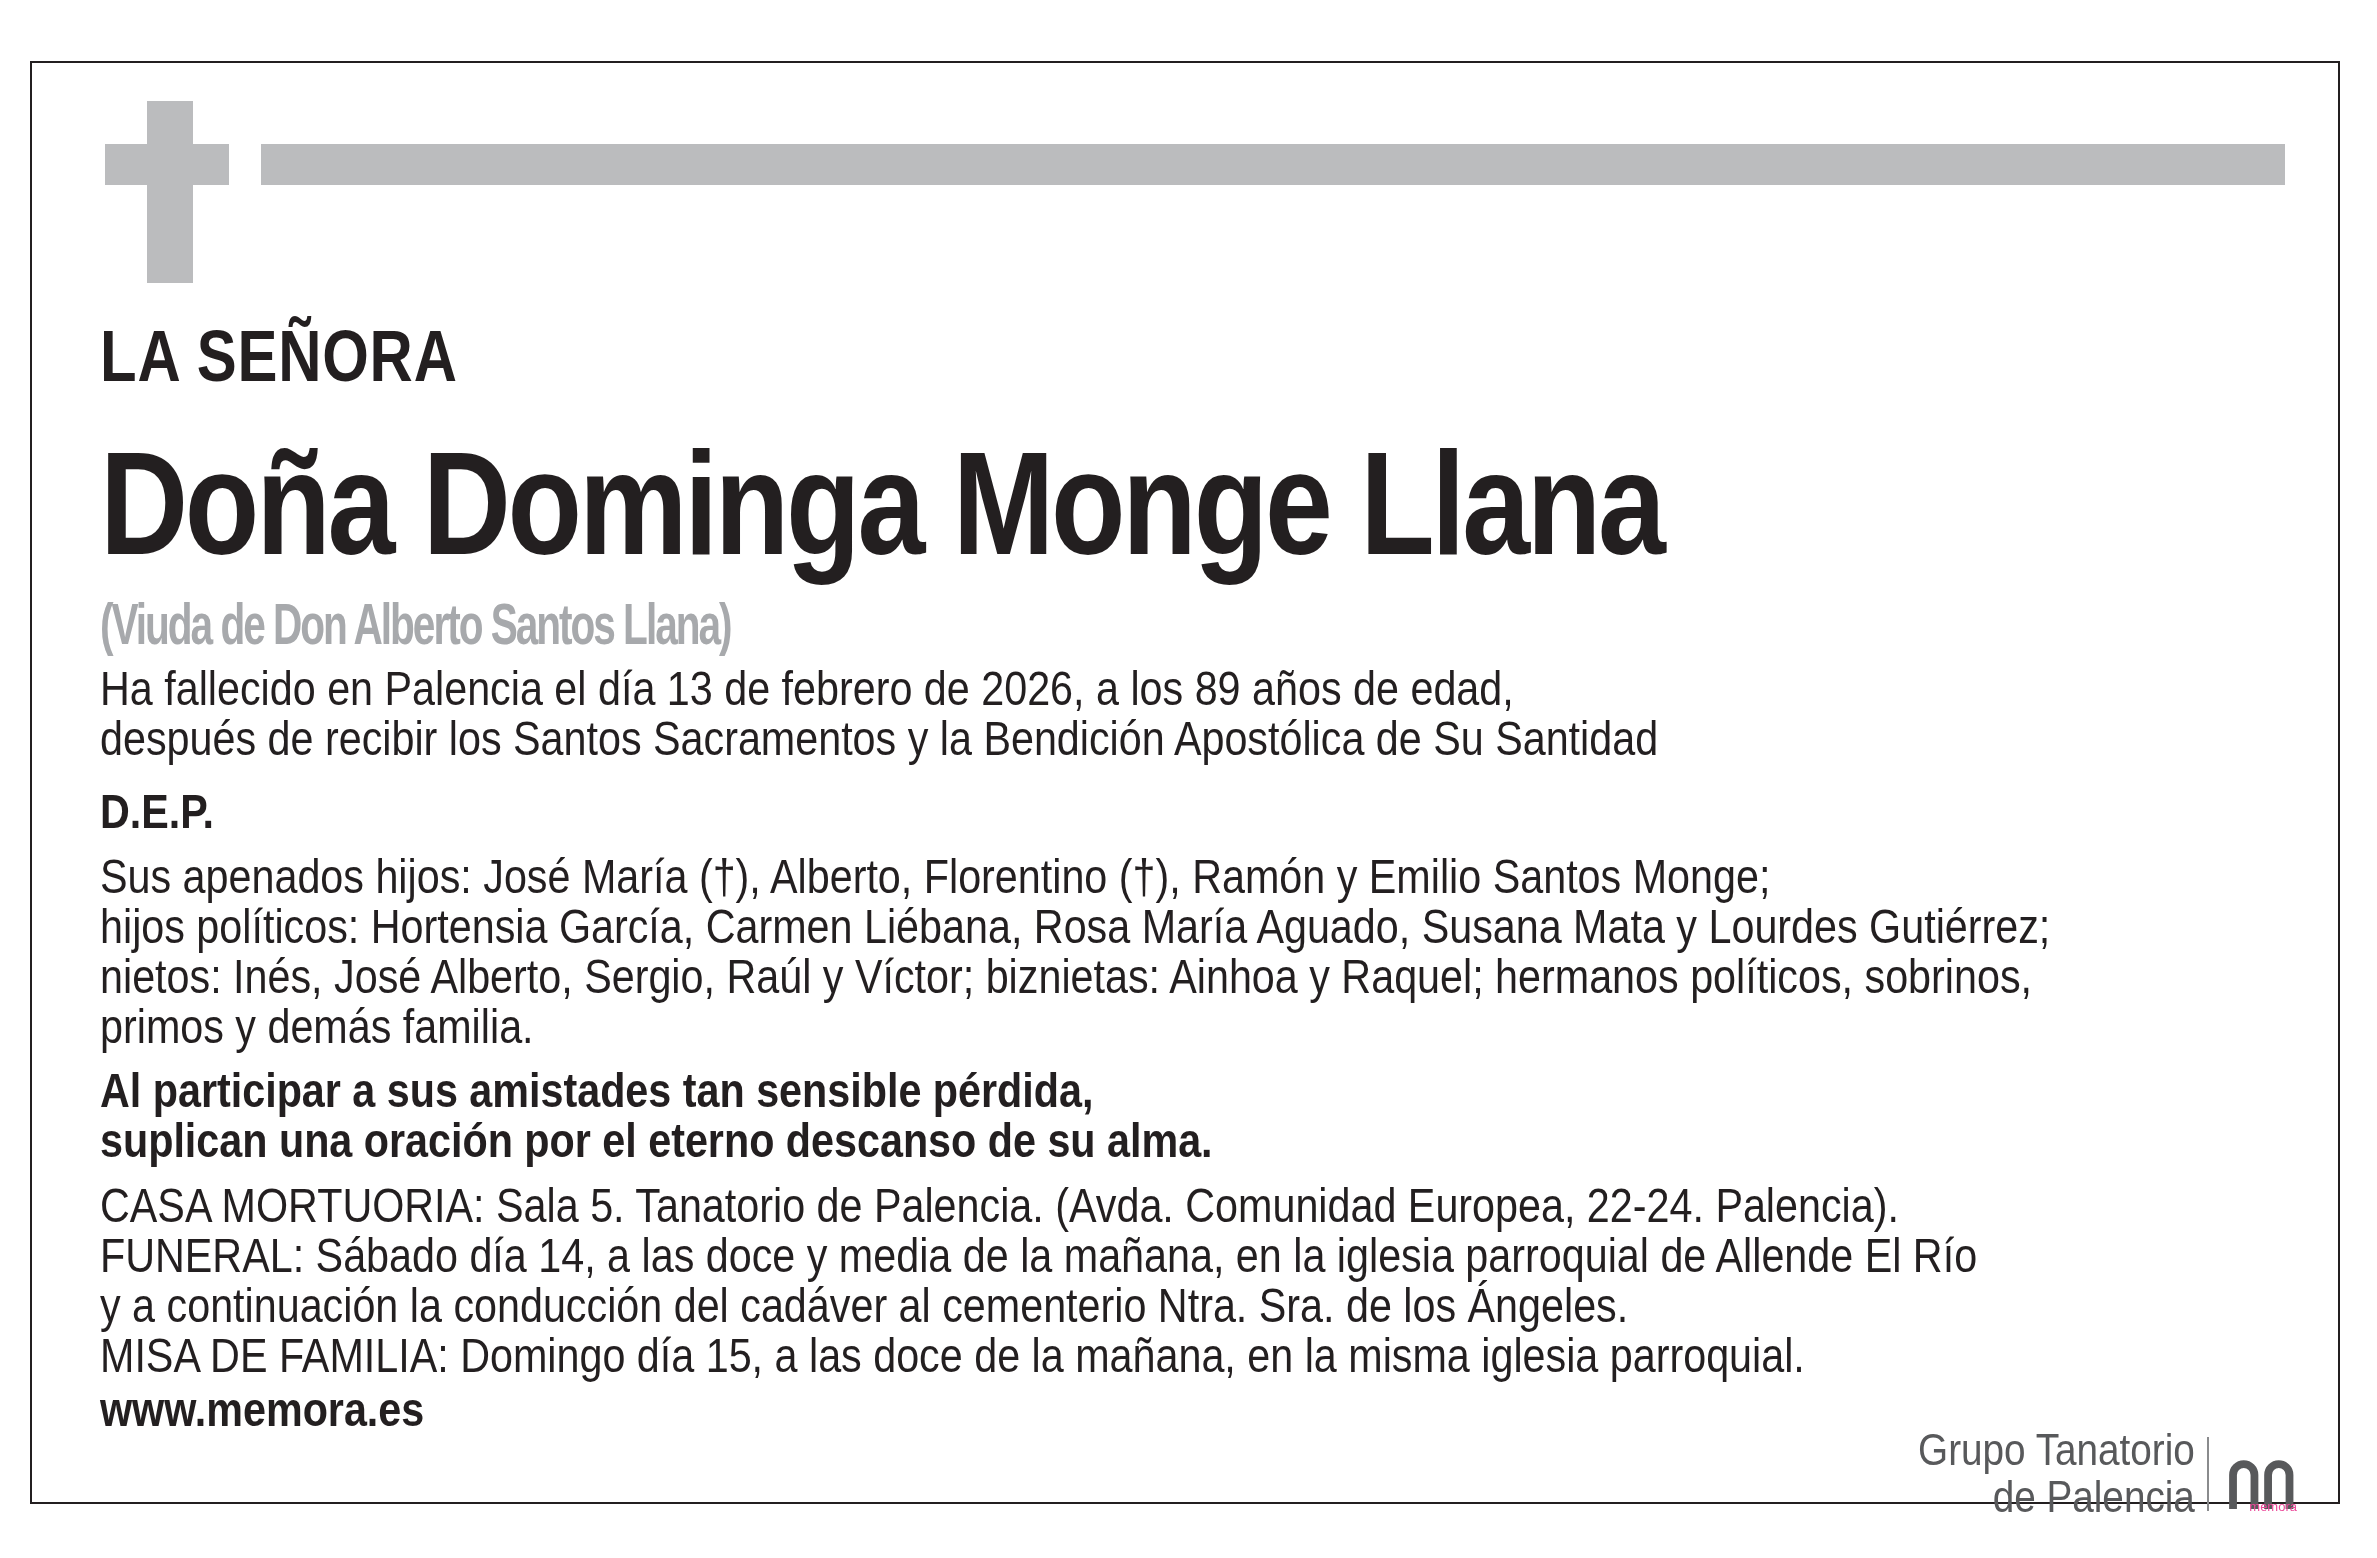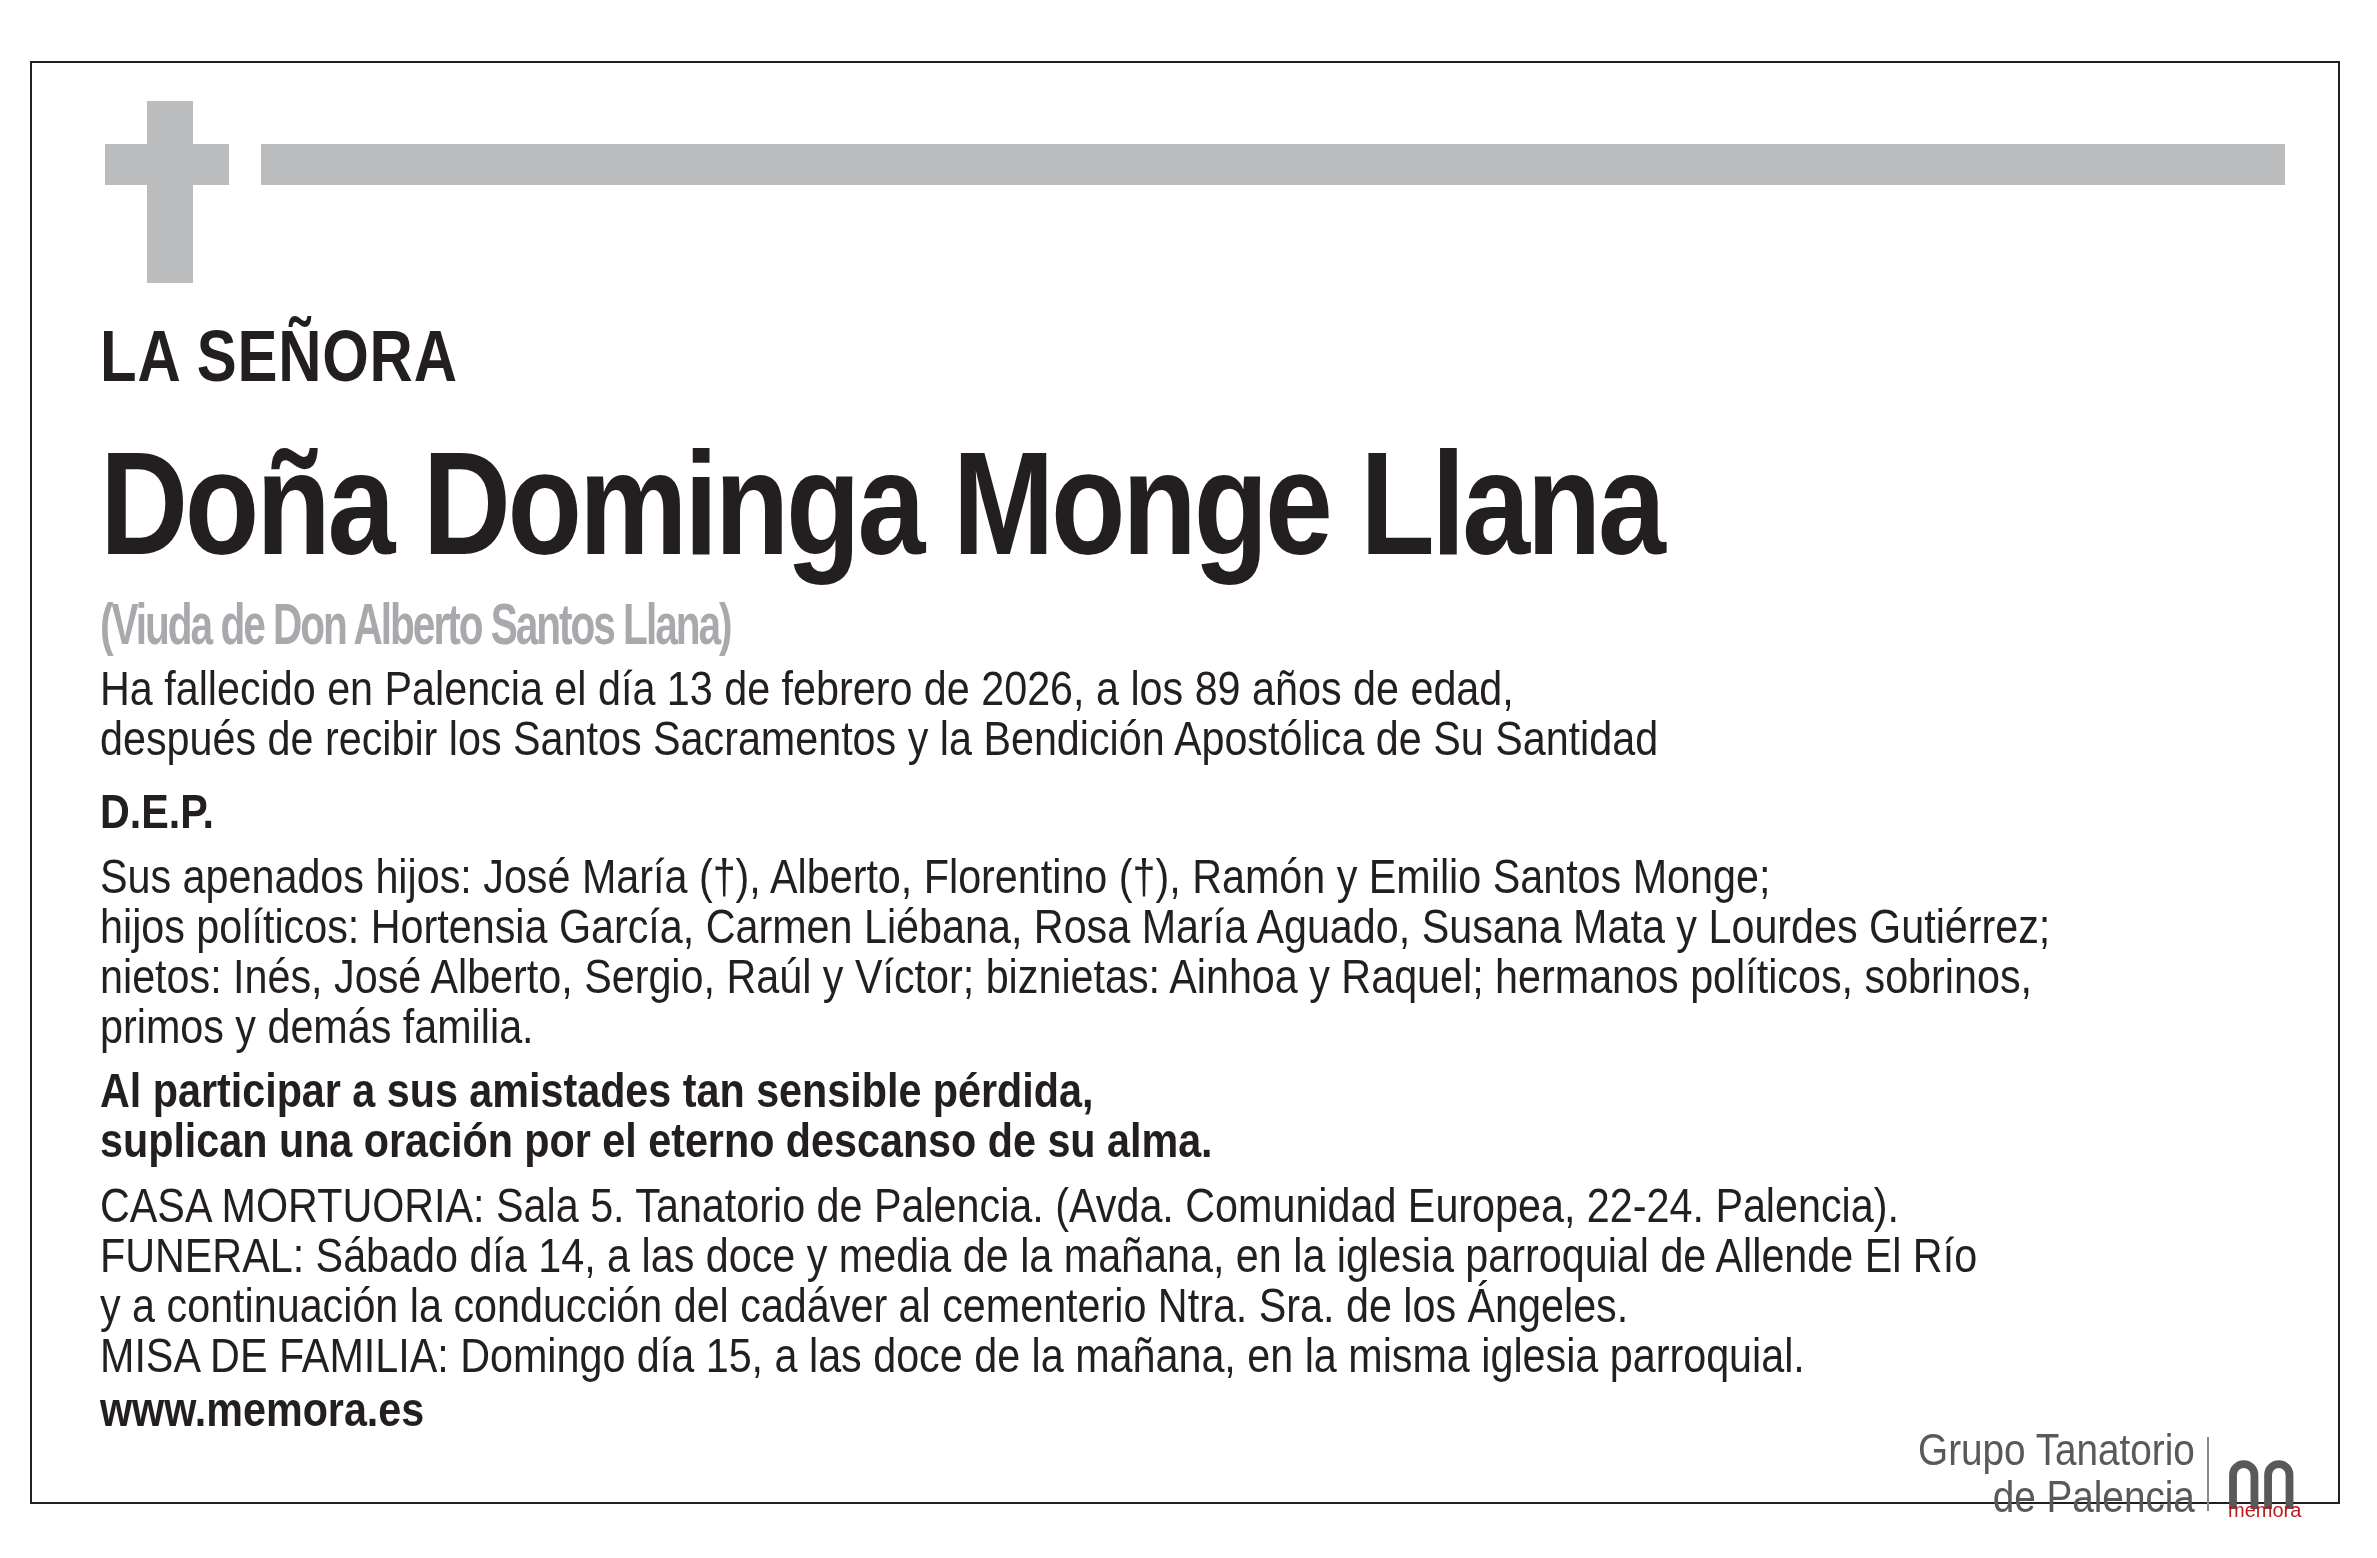--- a/index.html
+++ b/index.html
@@ -21,21 +21,21 @@
   .dep { top:784px; font-size:48px; font-weight:bold; transform:scaleX(0.86); }
   .fam { top:852px; }
   .part { top:1066px; }
   .info { top:1181px; }
   .web { top:1382px; font-size:48px; font-weight:bold; transform:scaleX(0.86); }
   .logo { position:absolute; left:1857px; top:1406px; width:441px; height:93px;margin-top:20px; }
   .logo-text { position:absolute; right:103px; top:0; text-align:right; font-size:45px; line-height:47px;
                color:#58595b; transform:scaleX(0.86); transform-origin:right top; }
   .logo-sep { position:absolute; left:350px; top:10.8px; width:2px; height:74px; background:#8a8b8d; }
   .logo-m { position:absolute; left:372px; top:27px; width:66px; height:56px; }
-  .logo-m-text { position:absolute; left:371px; top:73px; font-size:20px; color:#b91c1c; width:69px; text-align:left; }
+  .logo-m-text { position:absolute; left:371px; top:73px; font-size:13px; color:#ec4899; width:69px; text-align:right; }
 </style>
 </head>
 <body>
 
 <div class="frame"></div>
 
 <div class="cross-v"></div>
 <div class="cross-h"></div>
 <div class="bar"></div>
 

